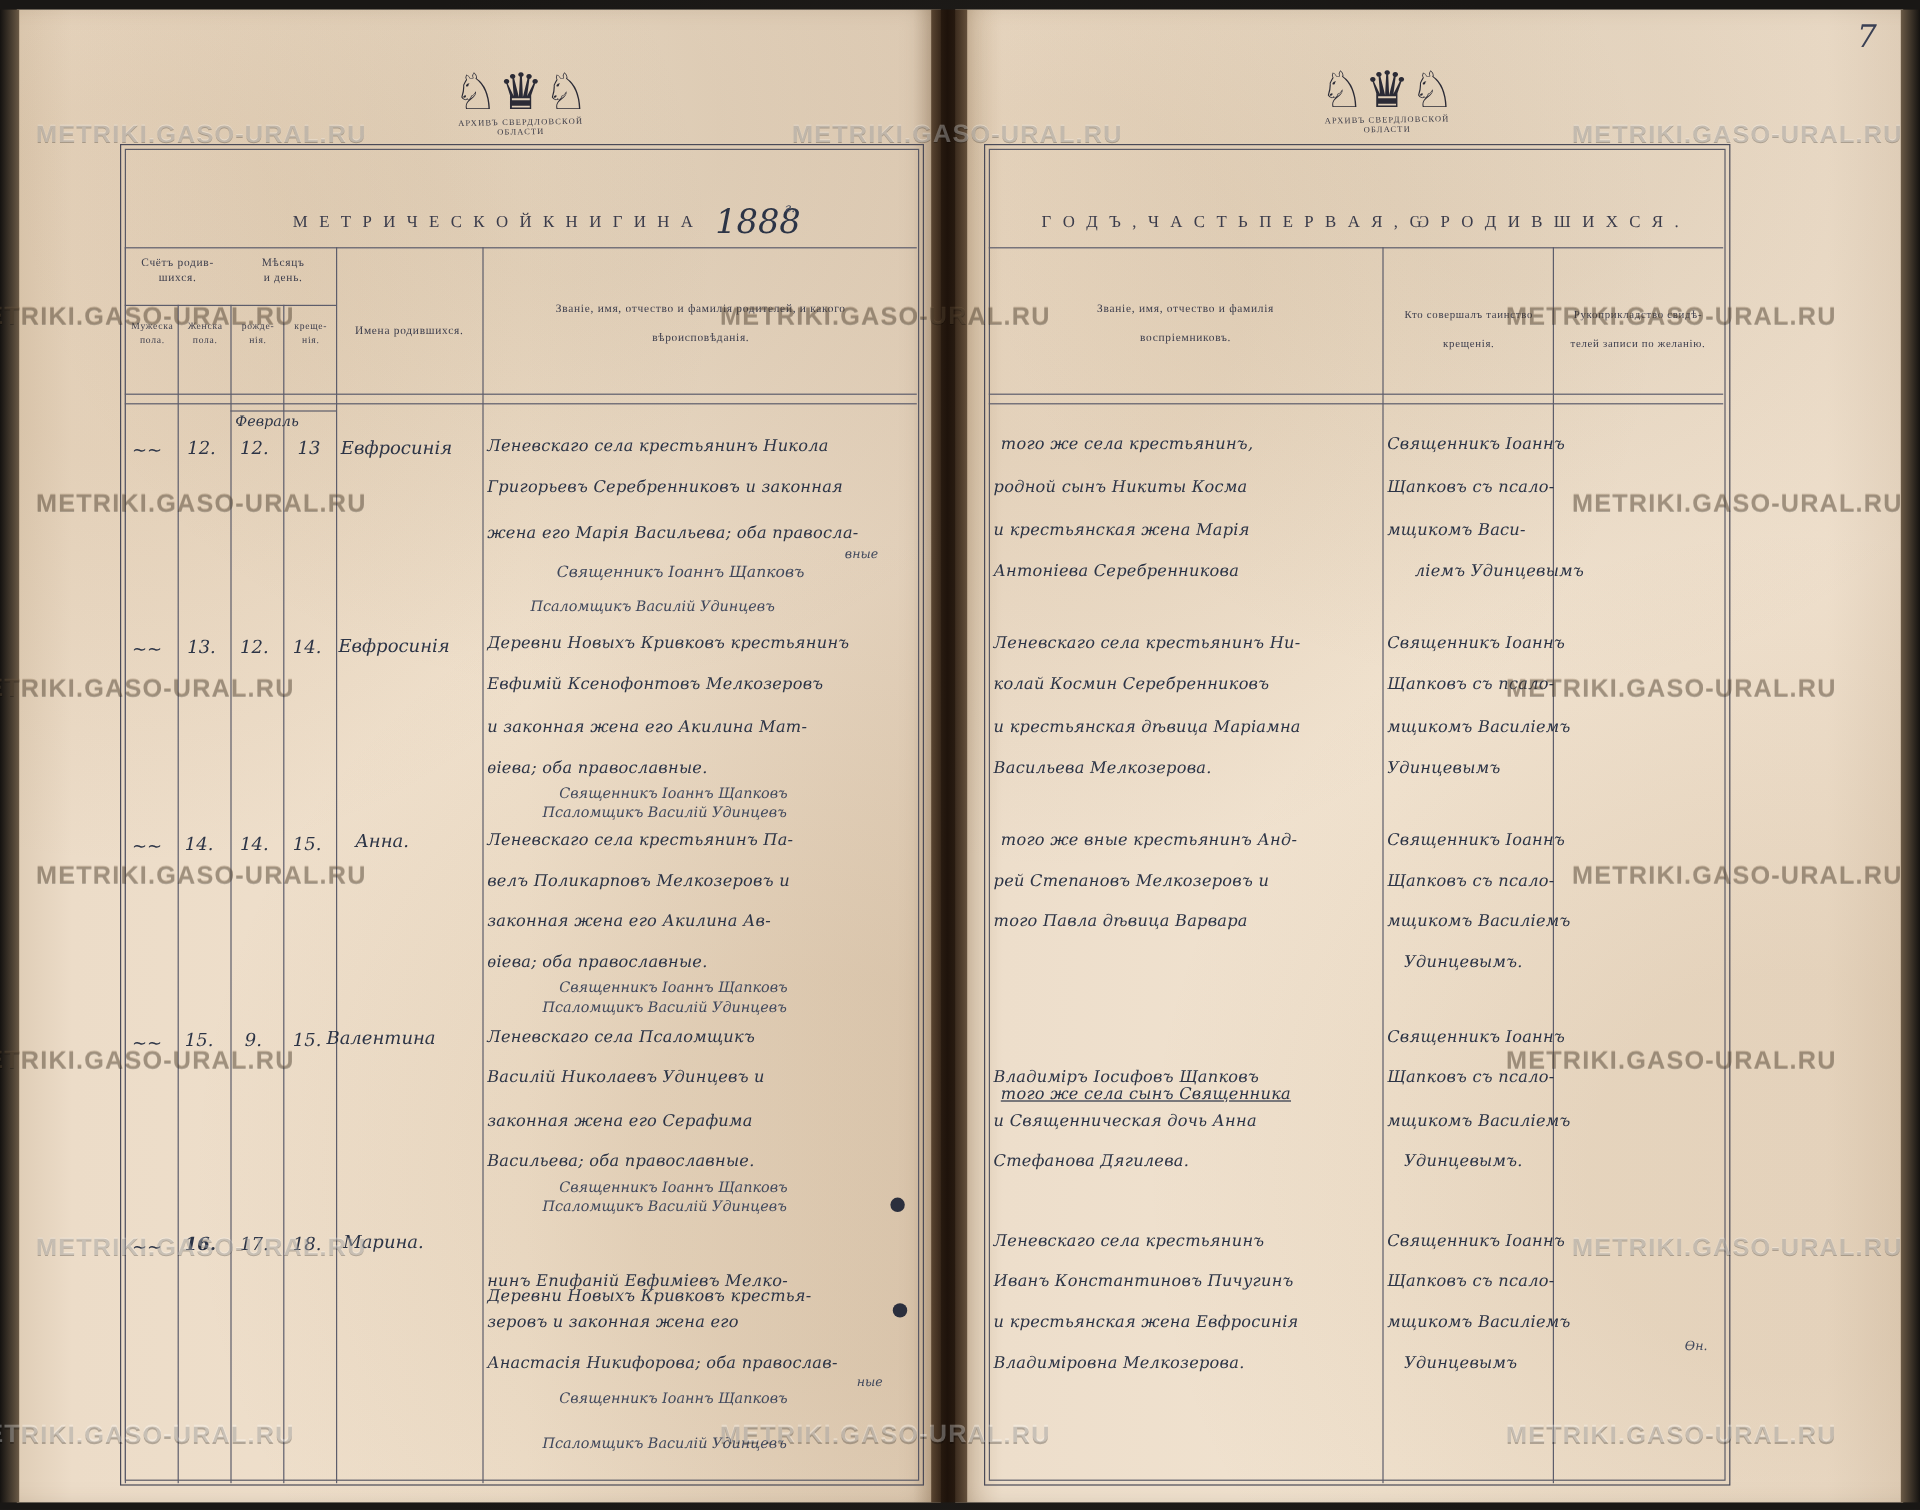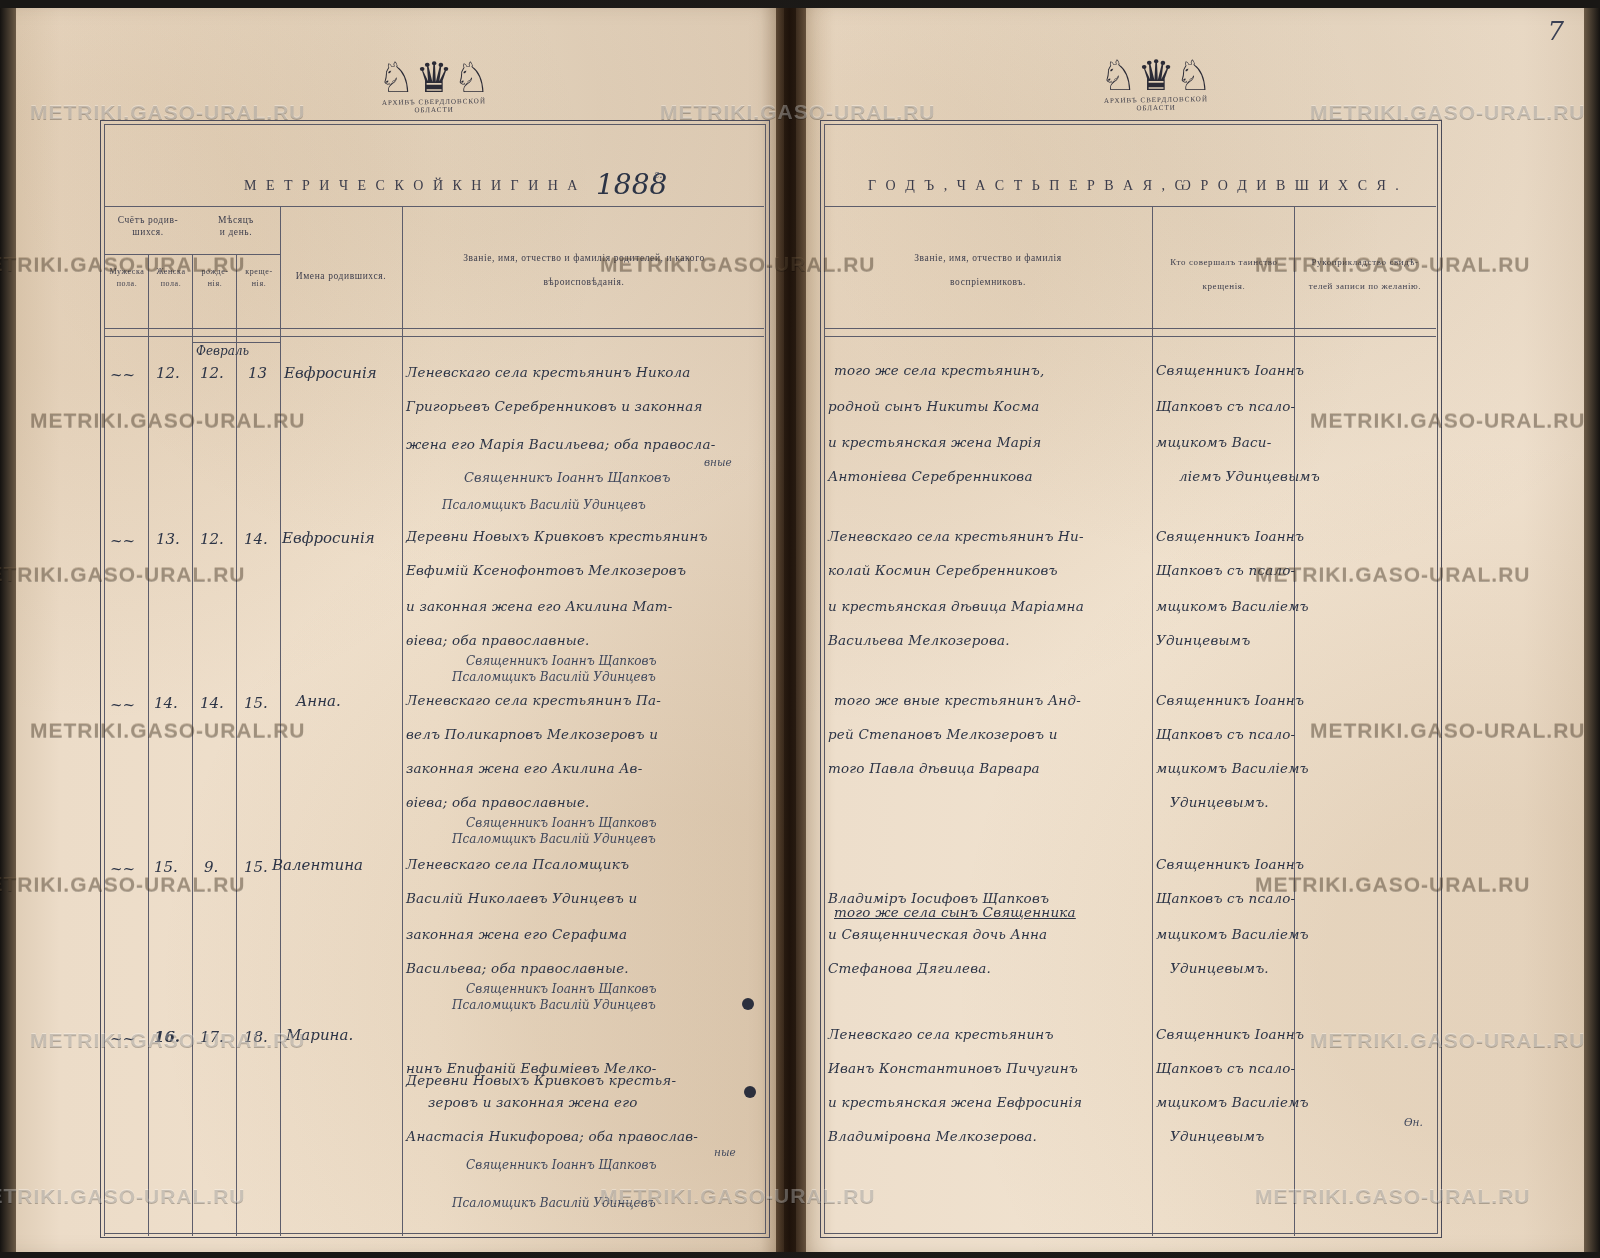--- a/index.html
+++ b/index.html
@@ -173,21 +173,21 @@
     <div class="hw xs" style="left:452px;top:974px;font-size:12px;">Священникъ Іоаннъ Щапковъ</div>
     <div class="hw xs" style="left:438px;top:990px;font-size:12px;">Псаломщикъ Василій Удинцевъ</div>
 
     <div class="hw num" style="left:96px;top:1022px;">~~</div>
     <div class="hw num" style="left:140px;top:1020px;font-weight:bold;">16.</div>
     <div class="hw num" style="left:186px;top:1020px;">17.</div>
     <div class="hw num" style="left:230px;top:1020px;">18.</div>
     <div class="hw name" style="left:272px;top:1018px;">Марина.</div>
     <div class="hw body" style="left:392px;top:1018px;margin-top:46px;">Деревни Новыхъ Кривковъ крестья-</div>
     <div class="hw body" style="left:392px;top:1052px;">нинъ Епифаній Евфиміевъ Мелко-</div>
-    <div class="hw body" style="left:392px;top:1086px;margin-left:22px;">зеровъ и законная жена его</div>
+    <div class="hw body" style="left:392px;top:1086px;">зеровъ и законная жена его</div>
     <div class="hw body" style="left:392px;top:1120px;">Анастасія Никифорова; оба православ-</div>
     <div class="hw xs" style="left:700px;top:1138px;">ные</div>
     <div class="hw xs" style="left:452px;top:1150px;font-size:12px;">Священникъ Іоаннъ Щапковъ</div>
     <div class="hw xs" style="left:438px;top:1188px;font-size:12px;">Псаломщикъ Василій Удинцевъ</div>
 
     <div class="blot" style="left:728px;top:990px;width:12px;height:12px;"></div>
     <div class="blot" style="left:730px;top:1078px;width:12px;height:12px;"></div>
   </div>
 
   <div style="position:absolute;left:796px;top:8px;width:790px;height:1244px;">

